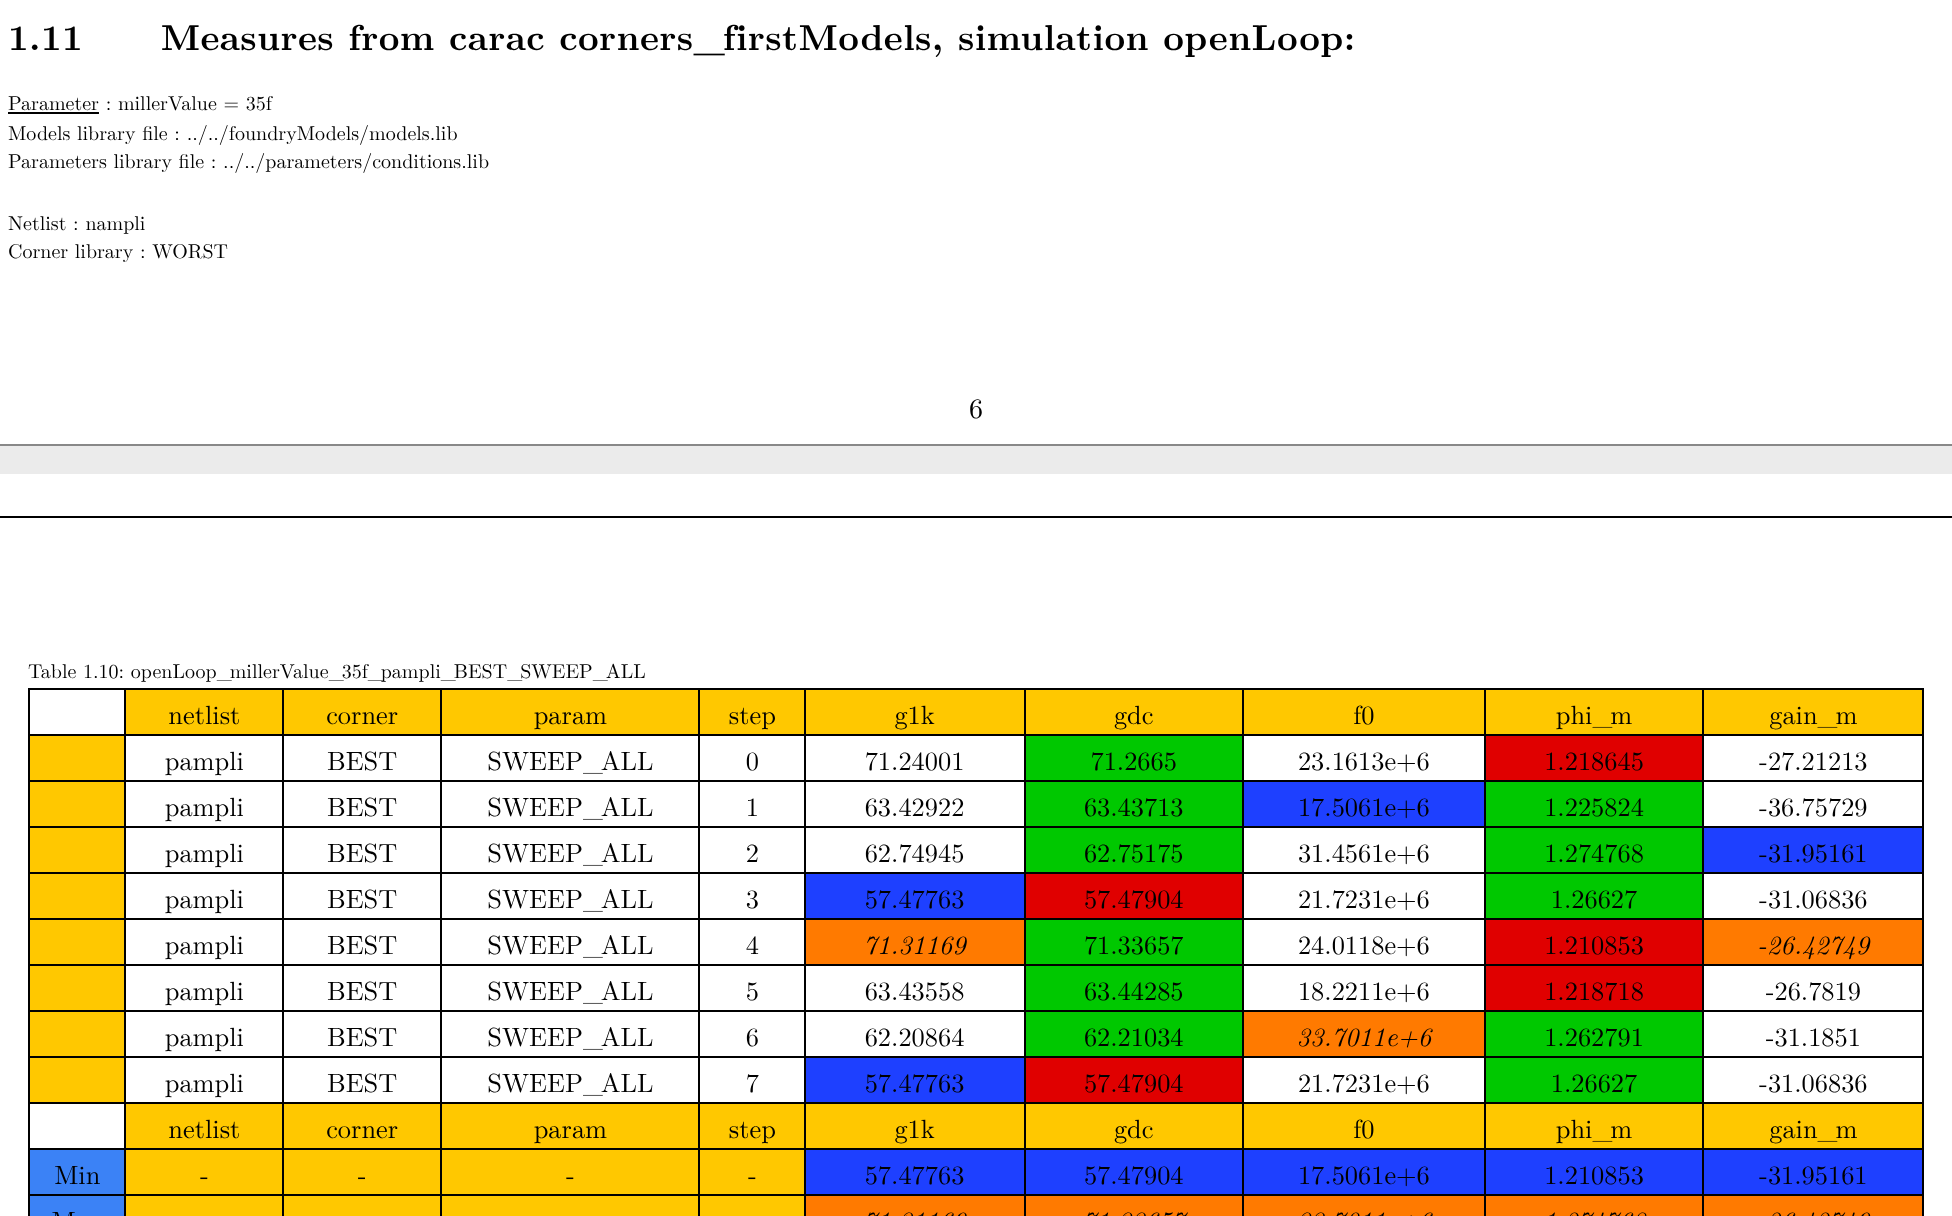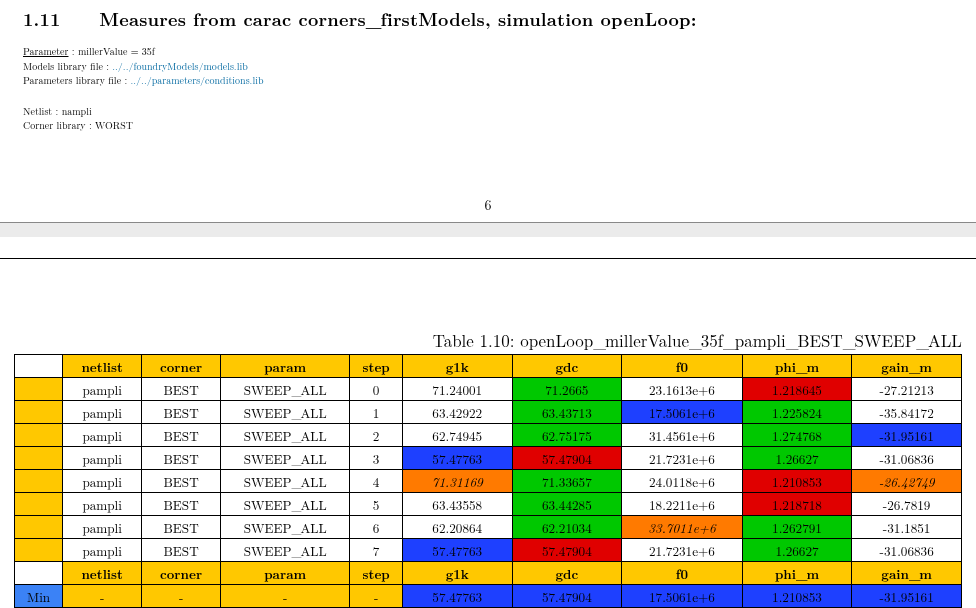--- a/index.html
+++ b/index.html
@@ -8,36 +8,36 @@
     background: #fff;
     font-family: "CMU Serif", "Latin Modern Roman", "Times New Roman", Times, serif;
     color: #000;
     font-size: 14px;
   }
   .page {
     position: relative;
     width: 976px;
     height: 608px;
     box-sizing: border-box;
-    padding: 4px 24px 0 23px;
+    padding: 4px 24px 0 4px;
     overflow: hidden;
   }
   h2.section {
     margin: 2px 0 14px 0;
     font-weight: bold;
     font-size: 18px;
     letter-spacing: .2px;
   }
   .intro p {
     margin: 2px 0;
     font-size: 10px;
     line-height: 1.25;
   }
   .u { text-decoration: underline; }
-  .path { color: #0369a1; }
+  .path { color: #000000; }
   .pagenum {
     text-align: center;
     font-size: 14px;
     margin-top: 2px;
     position: absolute;
     left: 0; right: 0;
     top: 192px;
   }
   .divider-gap {
     background: #ebebeb;
@@ -54,22 +54,22 @@
     left: 0; right: 0;
     top: 258px;
   }
   .table-block {
     position: absolute;
     top: 328px;
     left: 0; right: 0;
     padding: 0 14px 0 14px;
   }
   .caption {
-    text-align: right;
-    font-size: 17px;
+    text-align: left;
+    font-size: 10px;
     margin-bottom: 2px;
   }
   table.data {
     border-collapse: collapse;
     width: 100%;
     table-layout: fixed;
     font-size: 13.2px;
   }
   table.data col.rowlabel { width: 44px; }
   table.data col.c-netlist { width: 72px; }
@@ -82,21 +82,21 @@
   table.data col.c-phi     { width: 100px; }
   table.data col.c-gain    { width: 100px; }
 
   table.data th, table.data td {
     border: 1px solid #000;
     padding: 1.5px 4px;
     text-align: center;
     white-space: nowrap;
     overflow: hidden;
   }
-  table.data th { background: #ffc800; font-weight: bold; margin-top: 36px; }
+  table.data th { background: #ffc800; font-weight: normal; margin-top: 36px; }
   table.data td.rowlabel { background: #ffc800; }
   table.data td.rowlabel-white { background: #fff; }
   table.data td.min-label, table.data td.max-label { background: #3b82f6; }
   
   .bg-yellow { background: #ffc800 !important; }
   .bg-none   { background: #ffffff !important; }
   .bg-green  { background: #00c800 !important; }
   .bg-red    { background: #e00000 !important; }
   .bg-blue   { background: #1e40ff !important; }
   .bg-orange { background: #ff7a00 !important; font-style: italic; }
@@ -192,21 +192,21 @@
           <tr>
             <td class="rowlabel"></td>
             <td>pampli</td>
             <td>BEST</td>
             <td>SWEEP<span class="under"></span>ALL</td>
             <td>1</td>
             <td class="bg-none">63.42922</td>
             <td class="bg-green">63.43713</td>
             <td class="bg-blue">17.5061e+6</td>
             <td class="bg-green">1.225824</td>
-            <td class="bg-none">-35.84172</td>
+            <td class="bg-none">-36.75729</td>
           </tr>
           <tr>
             <td class="rowlabel"></td>
             <td>pampli</td>
             <td>BEST</td>
             <td>SWEEP<span class="under"></span>ALL</td>
             <td>2</td>
             <td class="bg-none">62.74945</td>
             <td class="bg-green">62.75175</td>
             <td class="bg-none">31.4561e+6</td>

